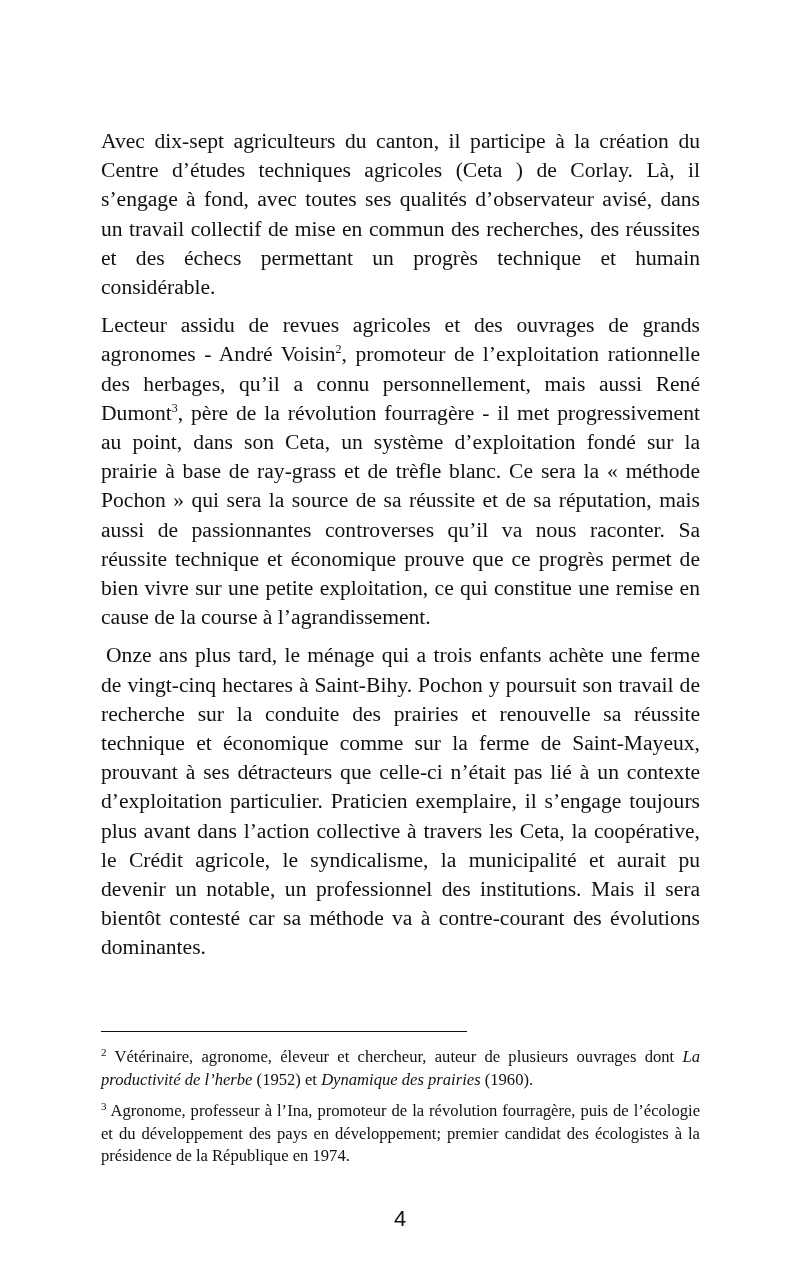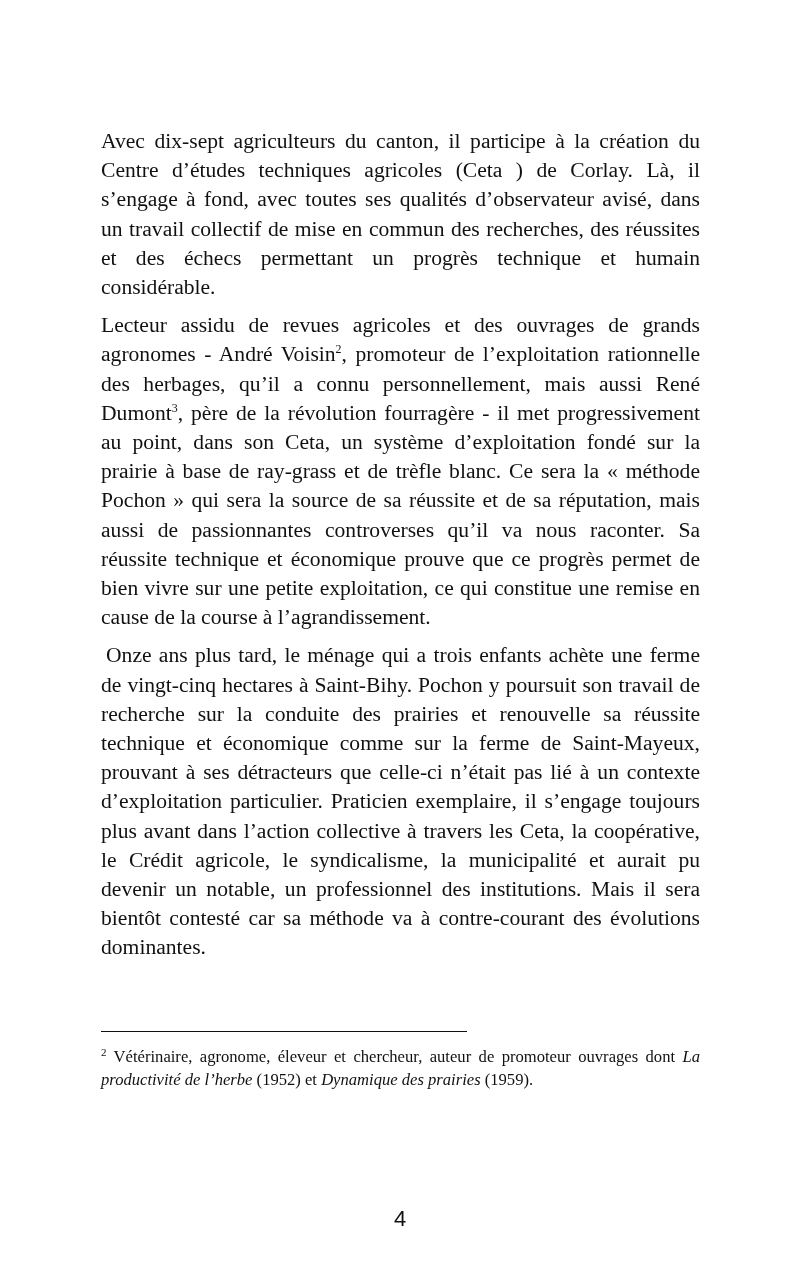--- a/index.html
+++ b/index.html
@@ -81,17 +81,18 @@
   <p class="para">Avec dix-sept agriculteurs du canton, il participe à la création du Centre d’études techniques agricoles (Ceta ) de Corlay. Là, il s’engage à fond, avec toutes ses qualités d’observateur avisé, dans un travail collectif de mise en commun des recherches, des réussites et des échecs permettant un progrès technique et humain considérable.</p>
 
   <p class="para"><span>Lecteur assidu de revues agricoles et des ouvrages de grands agronomes - André Voisin</span><sup class="fnref">2</sup><span>, promoteur de l’exploitation ration­nelle des herbages, qu’il a connu personnellement, mais aussi René Dumont</span><sup class="fnref">3</sup><span>, père de la révolution fourragère - il met pro­gressivement au point, dans son Ceta, un système d’exploita­tion fondé sur la prairie à base de ray-grass et de trèfle blanc. Ce sera la « méthode Pochon » qui sera la source de sa réussite et de sa réputation, mais aussi de passionnantes controverses qu’il va nous raconter. Sa réussite technique et économique prouve que ce progrès permet de bien vivre sur une petite exploitation, ce qui constitue une remise en cause de la course à l’agrandissement.</span></p>
 
   <p class="para indent-space">Onze ans plus tard, le ménage qui a trois enfants achète une ferme de vingt-cinq hectares à Saint-Bihy. Pochon y poursuit son travail de recherche sur la conduite des prairies et renou­velle sa réussite technique et économique comme sur la ferme de Saint-Mayeux, prouvant à ses détracteurs que celle-ci n’était pas lié à un contexte d’exploitation particulier. Praticien exemplaire, il s’engage toujours plus avant dans l’action collective à travers les Ceta, la coopérative, le Crédit agricole, le syndicalisme, la municipalité et aurait pu devenir un notable, un professionnel des institutions. Mais il sera bientôt contesté car sa méthode va à contre-courant des évolutions dominantes.</p>
 </div>
 
 <div class="footnote-rule"></div>
 
 <div class="footnotes">
-  <p class="footnote"><sup>2</sup><span> Vétérinaire, agronome, éleveur et chercheur, auteur de promoteur ouvrages dont </span><i>La productivité de l’herbe</i><span> (1952) et </span><i>Dynamique des prairies</i><span> (1959).</span></p>
+  <p class="footnote"><sup>2</sup><span> Vétérinaire, agronome, éleveur et chercheur, auteur de plusieurs ouvrages dont </span><i>La productivité de l’herbe</i><span> (1952) et </span><i>Dynamique des prairies</i><span> (1960).</span></p>
 
+  <p class="footnote"><sup>3</sup><span> Agronome, professeur à l’Ina, promoteur de la révolution fourragère, puis de l’écologie et du développement des pays en développement; premier candidat des écologistes à la présidence de la République en 1974.</span></p>
 </div>
 
 <div class="page-number">4</div>
 
 </body></html>

